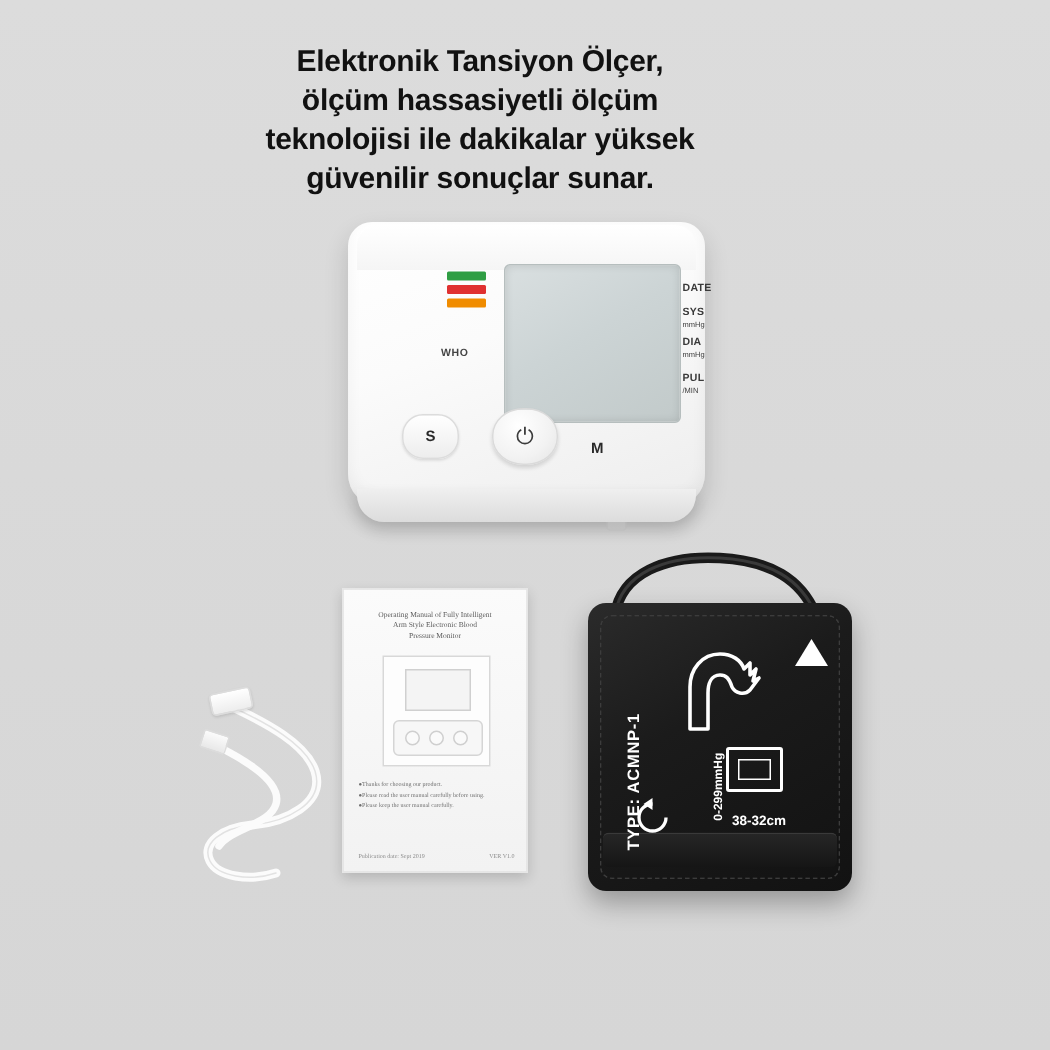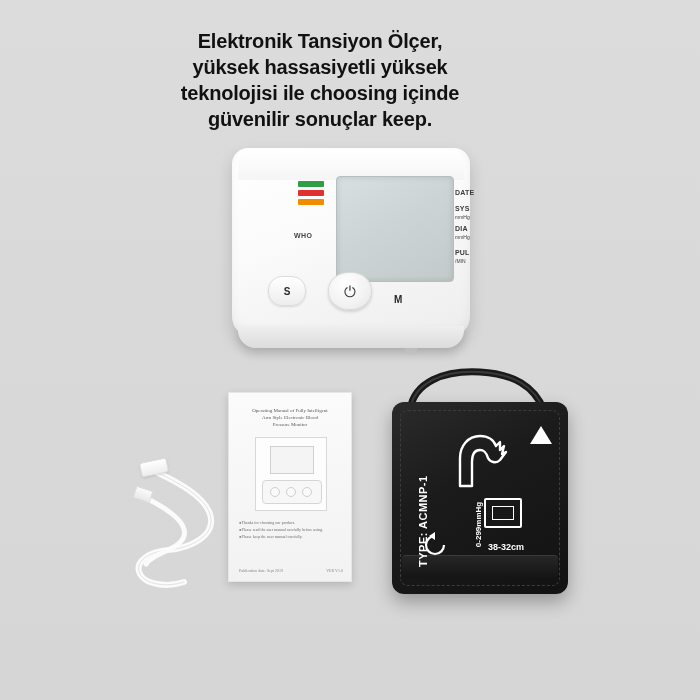--- a/index.html
+++ b/index.html
@@ -408,23 +408,23 @@
     height: 46px;
   }
 </style>
 </head>
 <body>
 
 <div class="stage">
 
   <div class="headline">
     <span class="ln">Elektronik Tansiyon Ölçer,</span>
-    <span class="ln">yüksek hassasiyetli yüksek</span>
-    <span class="ln">teknolojisi ile choosing içinde</span>
-    <span class="ln">güvenilir sonuçlar keep.</span>
+    <span class="ln">ölçüm hassasiyetli ölçüm</span>
+    <span class="ln">teknolojisi ile dakikalar yüksek</span>
+    <span class="ln">güvenilir sonuçlar sunar.</span>
   </div>
 
   <div class="monitor">
     <div class="monitor-body">
       <div class="monitor-top-shade"></div>
 
       <div class="who-bars">
         <div class="who-bar" style="background:#2f9e44"></div>
         <div class="who-bar" style="background:#e03131"></div>
         <div class="who-bar" style="background:#f08c00"></div>

